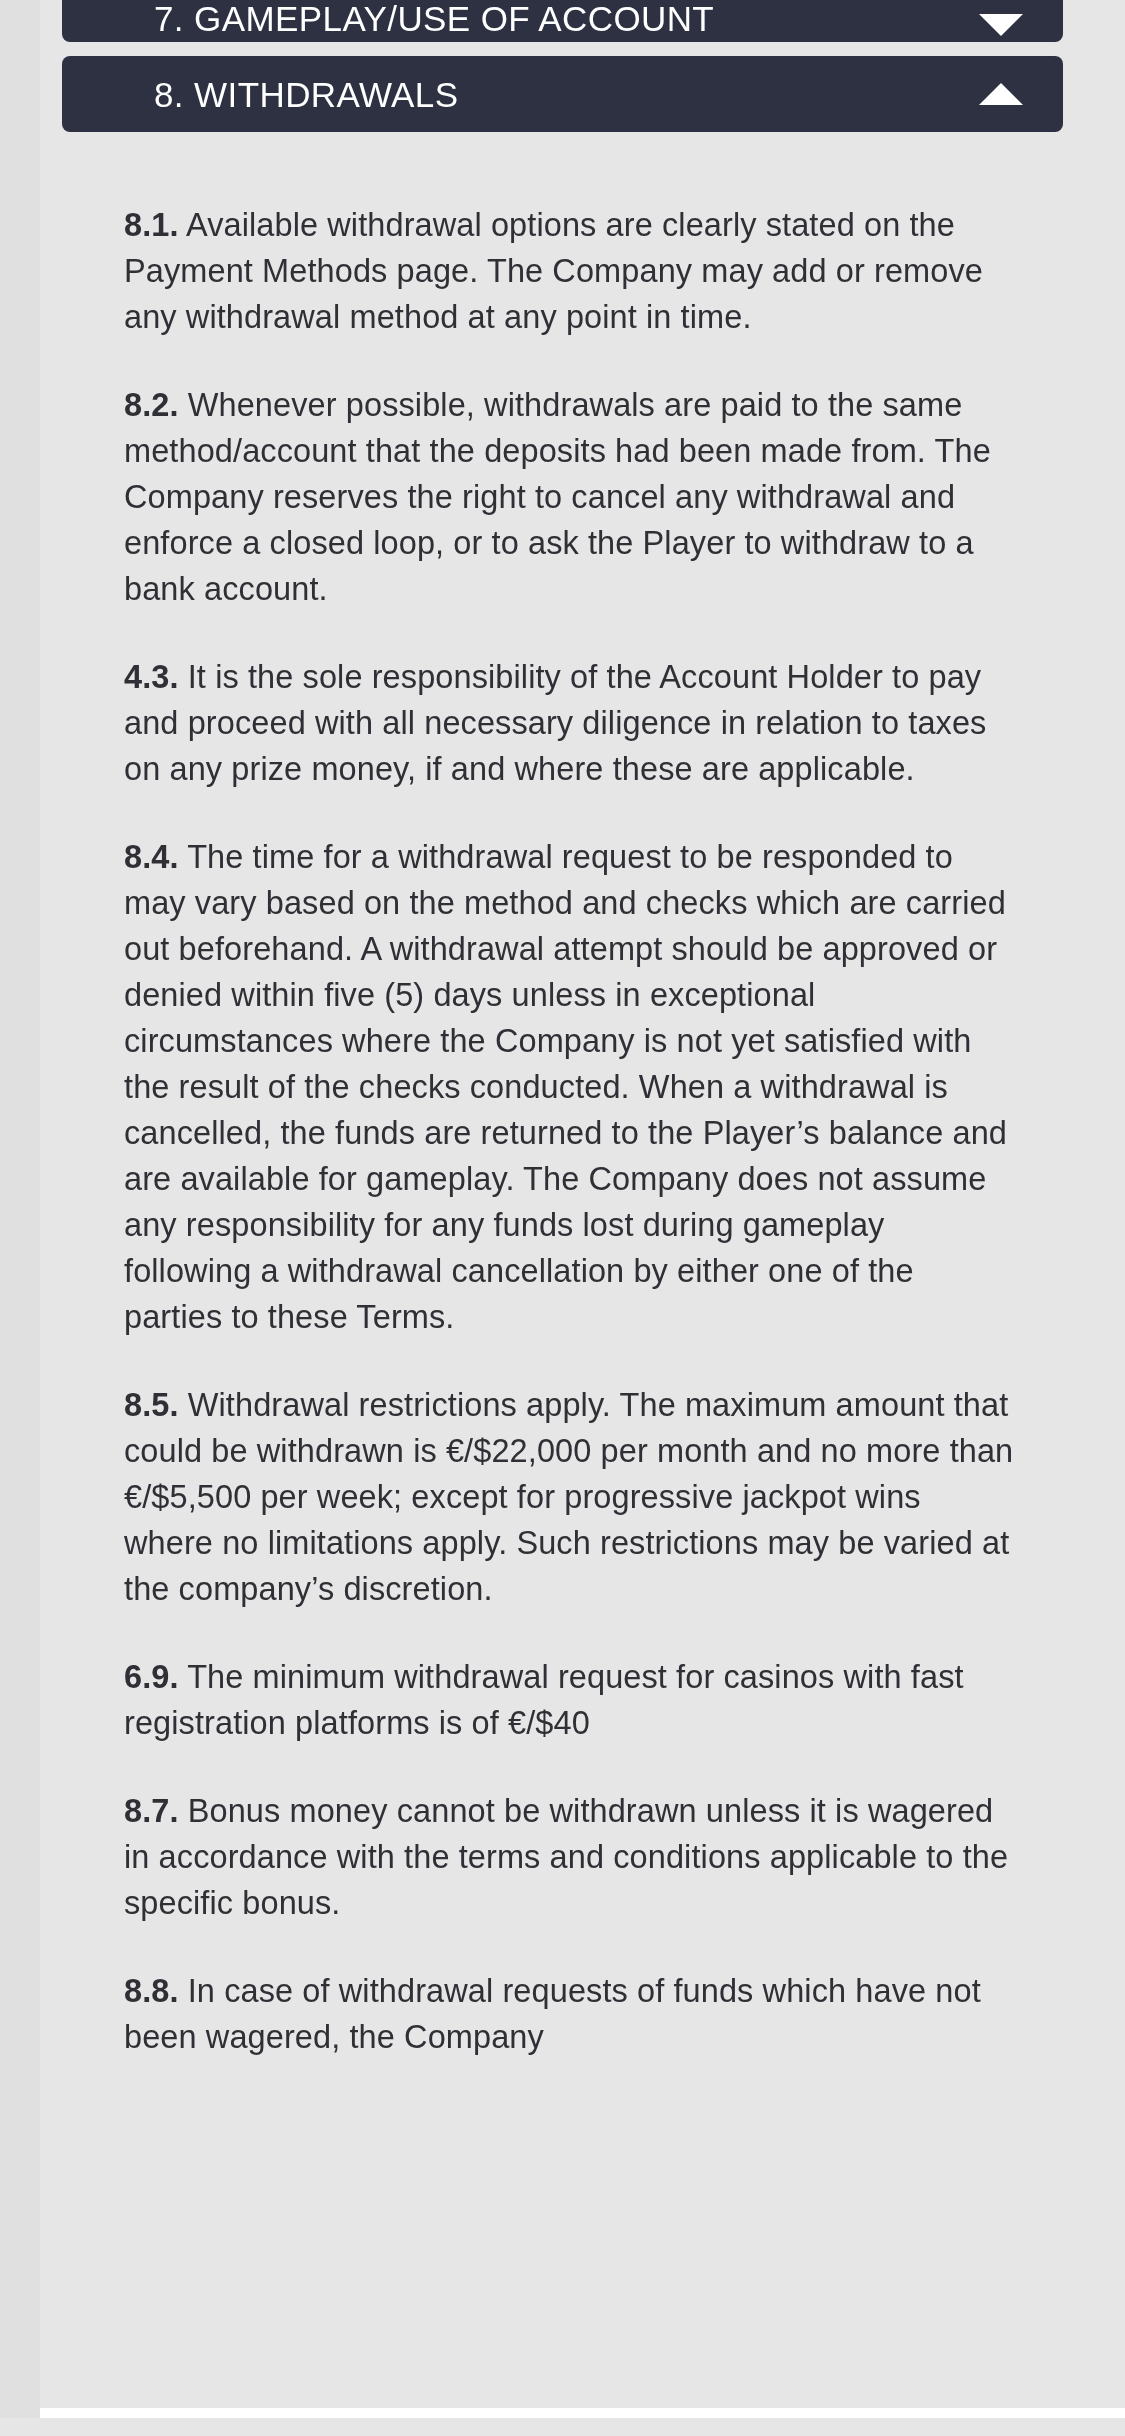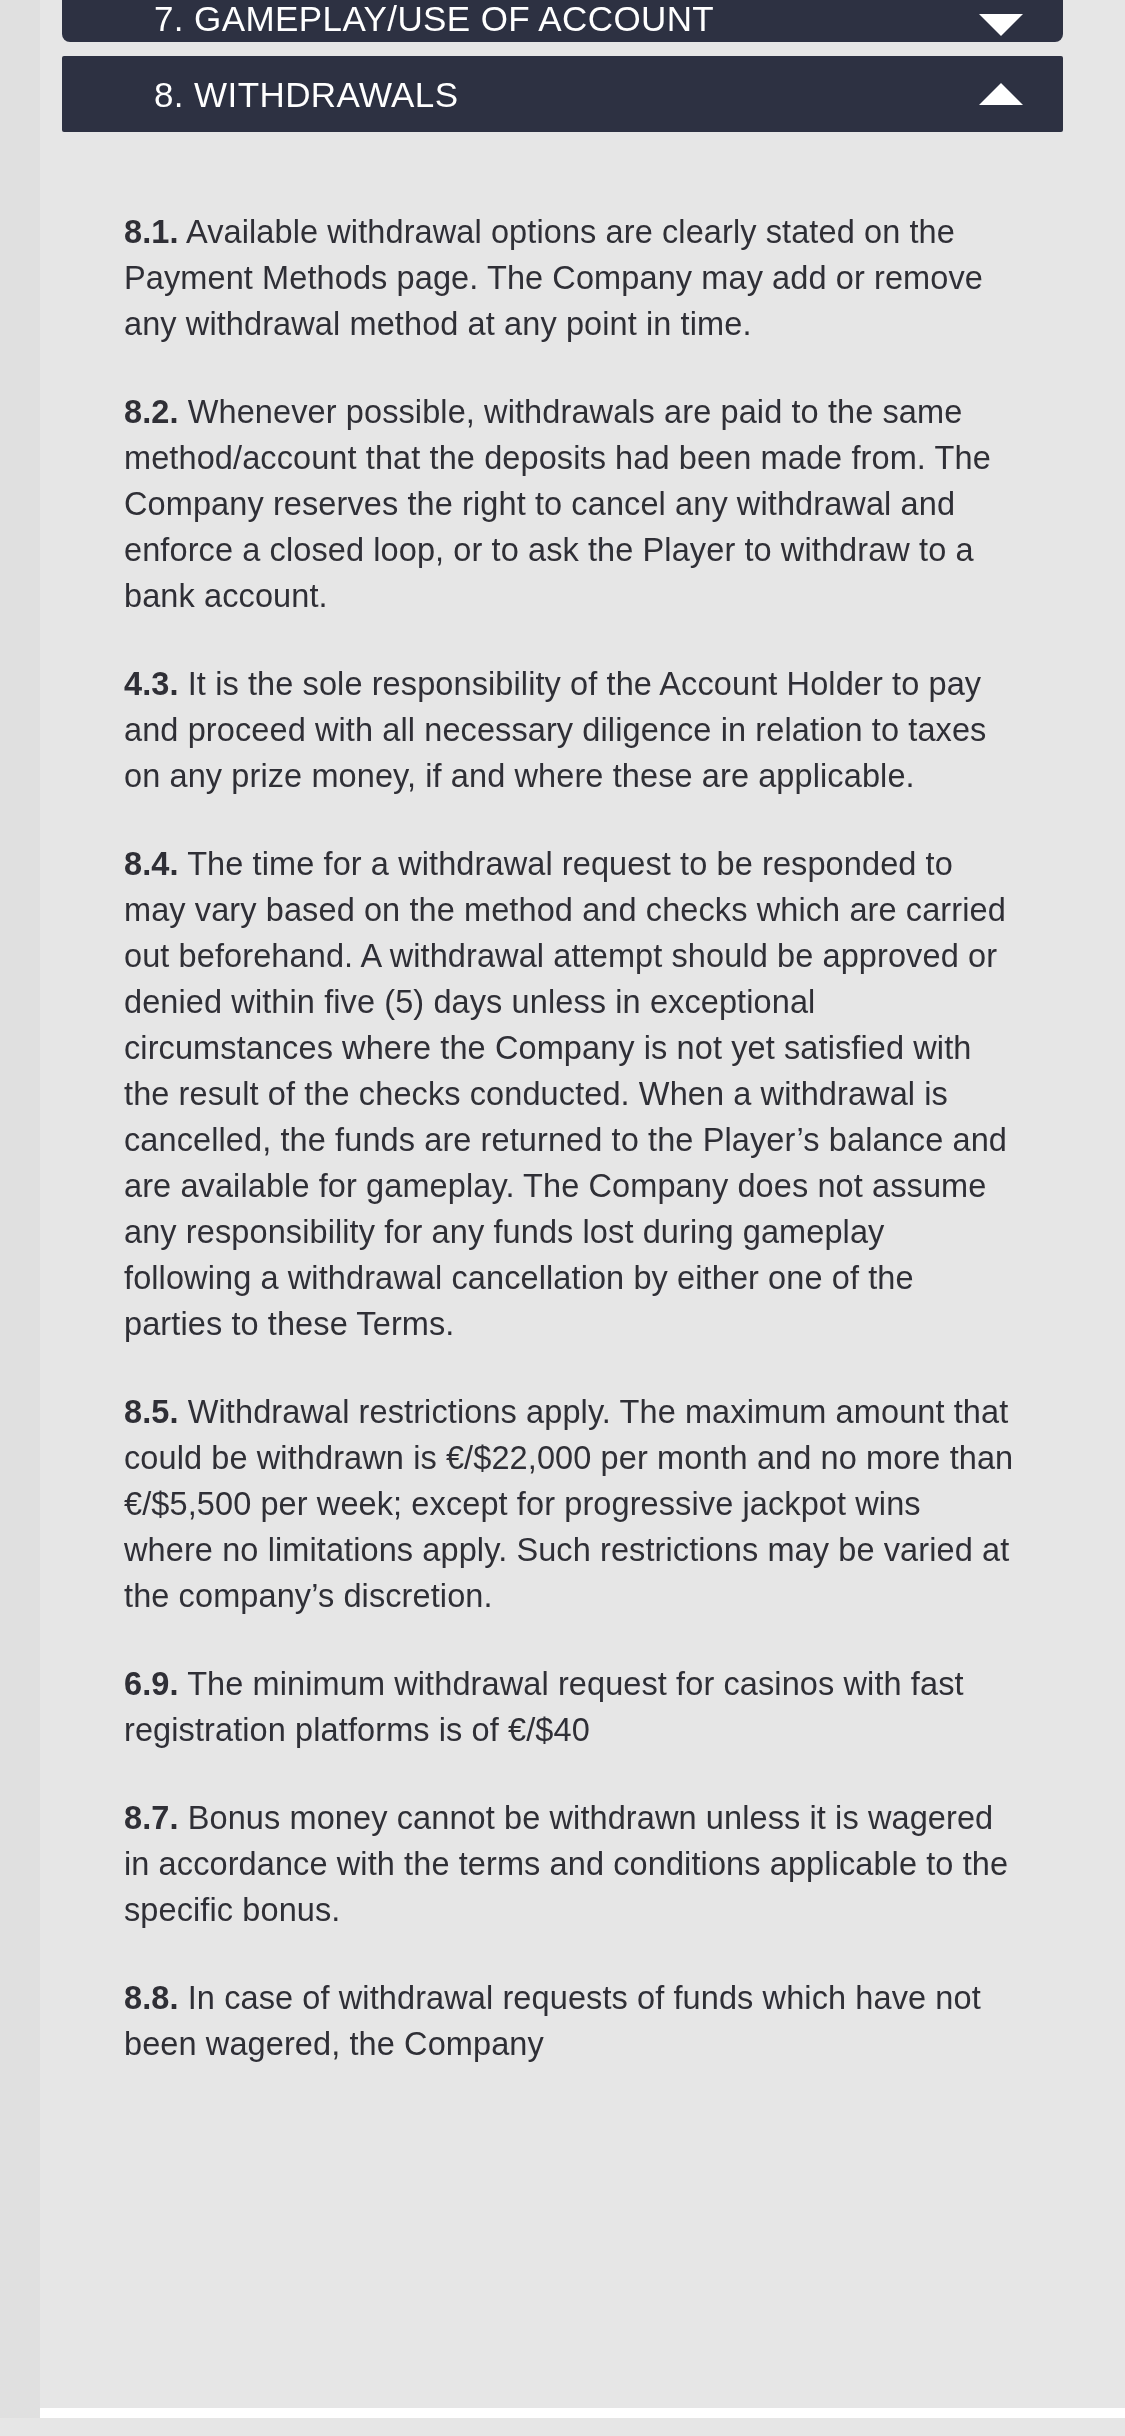--- a/index.html
+++ b/index.html
@@ -31,21 +31,21 @@
     height: 2436px;
     background: #e0e0e0;
   }
   .accordion {
     position: relative;
     padding: 0 62px 0 62px;
   }
   .acc-header {
     background: #2d3142;
     color: #ffffff;
-    border-radius: 2px;
+    border-radius: 8px;
     height: 76px;
     display: flex;
     align-items: center;
     justify-content: space-between;
     padding: 0 40px 0 44px;
     box-sizing: border-box;
     margin-bottom: 14px;
   }
   .acc-header.partial {
     height: 60px;
@@ -77,21 +77,21 @@
     border-right: 22px solid transparent;
     border-bottom: 22px solid #ffffff;
   }
   .acc-body {
     padding: 56px 48px 0 62px;
   }
   .clause {
     font-size: 32.5px;
     line-height: 46px;
     color: #2f2f36;
-    margin: 7px 0 42px 0;
+    margin: 0 0 42px 0;
     letter-spacing: 0.1px;
   }
   .clause .num {
     font-weight: 700;
   }
   .clause:last-child {
     margin-bottom: 0;
   }
   .clipped {
     max-height: 96px;

